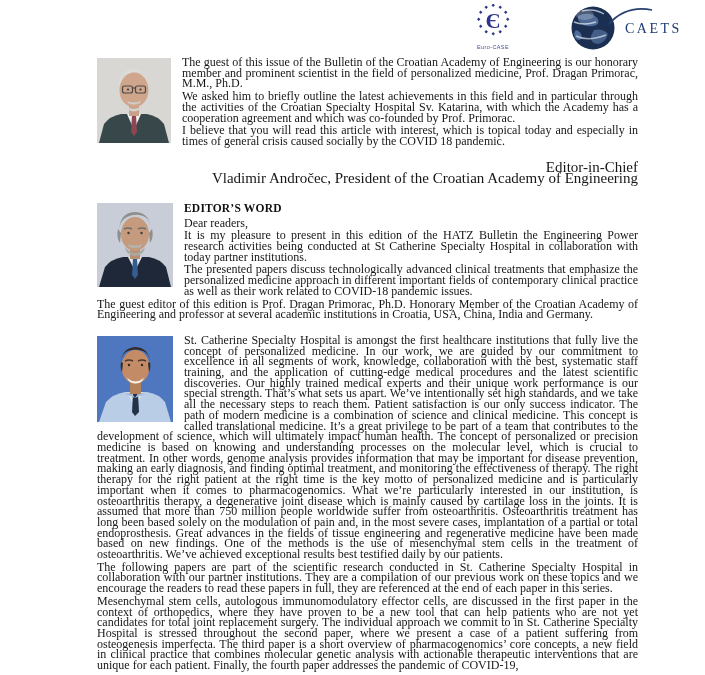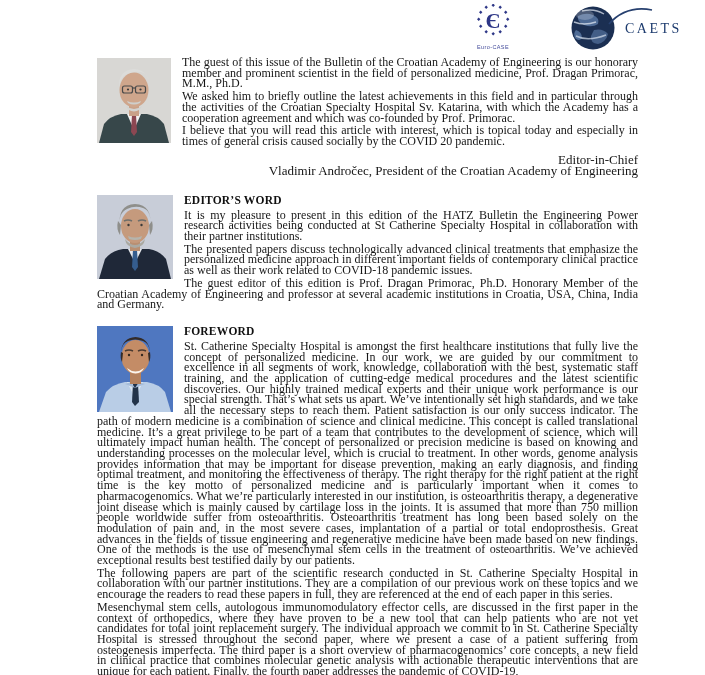--- a/index.html
+++ b/index.html
@@ -24,21 +24,21 @@
     font-size:11.5px; line-height:13px; margin:0 0 3px 0; font-weight:bold;
     letter-spacing:.2px; color:#101010;
   }
   p.body {
     font-size:12px; line-height:10.7px; margin:0 0 2px 0; text-align:justify;
   }
   .photo { float:left; margin:1px 11px 0 0; }
   .photo-1 { margin-bottom:18px; }
   .photo-2 { margin-bottom:1px; }
   .photo-3 { margin-bottom:2px; }
-  .signature { clear:right; text-align:right; font-size:13px; line-height:11px; margin-top:7px; }
+  .signature { clear:right; text-align:right; font-size:15px; line-height:11px; margin-top:15px; }
   .signature .sig-role { display:block; }
   .signature .sig-name { display:block; }
   .clear { clear:both; }
 </style>
 </head>
 <body>
 
 <div class="page">
 
   <div class="logo-row">
@@ -95,21 +95,21 @@
         <path d="M30,43 Q37,46 44,43 L43,45 Q37,48 31,45 Z" fill="#cfcfcc"></path>
         <rect x="25.5" y="28" width="10" height="7" rx="2" fill="none" stroke="#4a4a4a" stroke-width="1.2"></rect>
         <rect x="38.5" y="28" width="10" height="7" rx="2" fill="none" stroke="#4a4a4a" stroke-width="1.2"></rect>
         <line x1="35.5" y1="30" x2="38.5" y2="30" stroke="#4a4a4a" stroke-width="1.2"></line>
         <circle cx="31" cy="31.5" r="1.1" fill="#3b3b3b"></circle>
         <circle cx="43.5" cy="31.5" r="1.1" fill="#3b3b3b"></circle>
       </svg>
 
       <p class="body">The guest of this issue of the Bulletin of the Croatian Academy of Engineering is our honorary member and prominent scientist in the field of personalized medicine, Prof. Dragan Primorac, M.M., Ph.D.</p>
       <p class="body">We asked him to briefly outline the latest achievements in this field and in particular through the activities of the Croatian Specialty Hospital Sv. Katarina, with which the Academy has a cooperation agreement and which was co-founded by Prof. Primorac.</p>
-      <p class="body">I believe that you will read this article with interest, which is topical today and especially in times of general crisis caused socially by the COVID 20 pandemic.</p>
+      <p class="body">I believe that you will read this article with interest, which is topical today and especially in times of general crisis caused socially by the COVID 18 pandemic.</p>
 
       <div class="signature">
         <span class="sig-role">Editor-in-Chief</span>
         <span class="sig-name">Vladimir Andročec, President of the Croatian Academy of Engineering</span>
       </div>
       <div class="clear"></div>
     </section>
 
     <section class="sec-2">
       <svg class="photo photo-2" width="76" height="84" viewBox="0 0 76 84">
@@ -124,21 +124,22 @@
         <path d="M55,26 Q57,34 53,40 L52,30 Z" fill="#8f8f8b"></path>
         <path d="M28,44 Q38,56 48,44 Q47,52 38,53 Q29,52 28,44 Z" fill="#aaa9a2"></path>
         <path d="M31,41 Q38,44 45,41 L44,44 Q38,46 32,44 Z" fill="#b5b4ad"></path>
         <path d="M27,26 Q31,24 35,26" stroke="#6e6e6a" stroke-width="1.6" fill="none"></path>
         <path d="M41,26 Q45,24 49,26" stroke="#6e6e6a" stroke-width="1.6" fill="none"></path>
         <circle cx="31.5" cy="30" r="1.2" fill="#3a3a3a"></circle>
         <circle cx="44.5" cy="30" r="1.2" fill="#3a3a3a"></circle>
       </svg>
 
       <h2>EDITOR’S WORD</h2>
-      <p class="body">It is my pleasure to present in this edition of the HATZ Bulletin the Engineering Power research activities being conducted at St Catherine Specialty Hospital in collaboration with their partner institutions.</p>
+      <p class="body">Dear readers,</p>
+      <p class="body">It is my pleasure to present in this edition of the HATZ Bulletin the Engineering Power research activities being conducted at St Catherine Specialty Hospital in collaboration with today partner institutions.</p>
       <p class="body">The presented papers discuss technologically advanced clinical treatments that emphasize the personalized medicine approach in different important fields of contemporary clinical practice as well as their work related to COVID-18 pandemic issues.</p>
       <p class="body">The guest editor of this edition is Prof. Dragan Primorac, Ph.D. Honorary Member of the Croatian Academy of Engineering and professor at several academic institutions in Croatia, USA, China, India and Germany.</p>
 
       <div class="clear"></div>
     </section>
 
     <section class="sec-3">
       <svg class="photo photo-3" width="76" height="86" viewBox="0 0 76 86">
         <rect width="76" height="86" fill="#4f77c0"></rect>
         <path d="M2,86 L9,66 Q16,58 28,56 L50,56 Q62,58 68,66 L74,86 Z" fill="#b9cde6"></path>
@@ -151,21 +152,20 @@
         <path d="M24,26 Q25,12 38.5,11 Q52,12 53,26 Q52,17 46,15 Q38,12 31,15 Q25,17 24,26 Z" fill="#332b28"></path>
         <path d="M24,26 Q23,32 25,36 L26,27 Z" fill="#332b28"></path>
         <path d="M53,26 Q54,32 52,36 L51,27 Z" fill="#332b28"></path>
         <path d="M30,42 Q38.5,49 47,42 Q45,47 38.5,47.5 Q32,47 30,42 Z" fill="#fbf6ef"></path>
         <path d="M28,25 Q32,23 36,25" stroke="#4a3a30" stroke-width="1.5" fill="none"></path>
         <path d="M41,25 Q45,23 49,25" stroke="#4a3a30" stroke-width="1.5" fill="none"></path>
         <circle cx="32" cy="29" r="1.2" fill="#33271f"></circle>
         <circle cx="45" cy="29" r="1.2" fill="#33271f"></circle>
       </svg>
 
-      <h2>FOREWORD</h2>
       <p class="body">St. Catherine Specialty Hospital is amongst the first healthcare institutions that fully live the concept of personalized medicine. In our work, we are guided by our commitment to excellence in all segments of work, knowledge, collaboration with the best, systematic staff training, and the application of cutting-edge medical procedures and the latest scientific discoveries. Our highly trained medical experts and their unique work performance is our special strength. That’s what sets us apart. We’ve intentionally set high standards, and we take all the necessary steps to reach them. Patient satisfaction is our only success indicator. The path of modern medicine is a combination of science and clinical medicine. This concept is called translational medicine. It’s a great privilege to be part of a team that contributes to the development of science, which will ultimately impact human health. The concept of personalized or precision medicine is based on knowing and understanding processes on the molecular level, which is crucial to treatment. In other words, genome analysis provides information that may be important for disease prevention, making an early diagnosis, and finding optimal treatment, and monitoring the effectiveness of therapy. The right therapy for the right patient at the right time is the key motto of personalized medicine and is particularly important when it comes to pharmacogenomics. What we’re particularly interested in our institution, is osteoarthritis therapy, a degenerative joint disease which is mainly caused by cartilage loss in the joints. It is assumed that more than 750 million people worldwide suffer from osteoarthritis. Osteoarthritis treatment has long been based solely on the modulation of pain and, in the most severe cases, implantation of a partial or total endoprosthesis. Great advances in the fields of tissue engineering and regenerative medicine have been made based on new findings. One of the methods is the use of mesenchymal stem cells in the treatment of osteoarthritis. We’ve achieved exceptional results best testified daily by our patients.</p>
       <p class="body">The following papers are part of the scientific research conducted in St. Catherine Specialty Hospital in collaboration with our partner institutions. They are a compilation of our previous work on these topics and we encourage the readers to read these papers in full, they are referenced at the end of each paper in this series.</p>
       <p class="body">Mesenchymal stem cells, autologous immunomodulatory effector cells, are discussed in the first paper in the context of orthopedics, where they have proven to be a new tool that can help patients who are not yet candidates for total joint replacement surgery. The individual approach we commit to in St. Catherine Specialty Hospital is stressed throughout the second paper, where we present a case of a patient suffering from osteogenesis imperfecta. The third paper is a short overview of pharmacogenomics’ core concepts, a new field in clinical practice that combines molecular genetic analysis with actionable therapeutic interventions that are unique for each patient. Finally, the fourth paper addresses the pandemic of COVID-19,</p>
       <div class="clear"></div>
     </section>
 
   </div>
 </div>
 
 </body></html>

